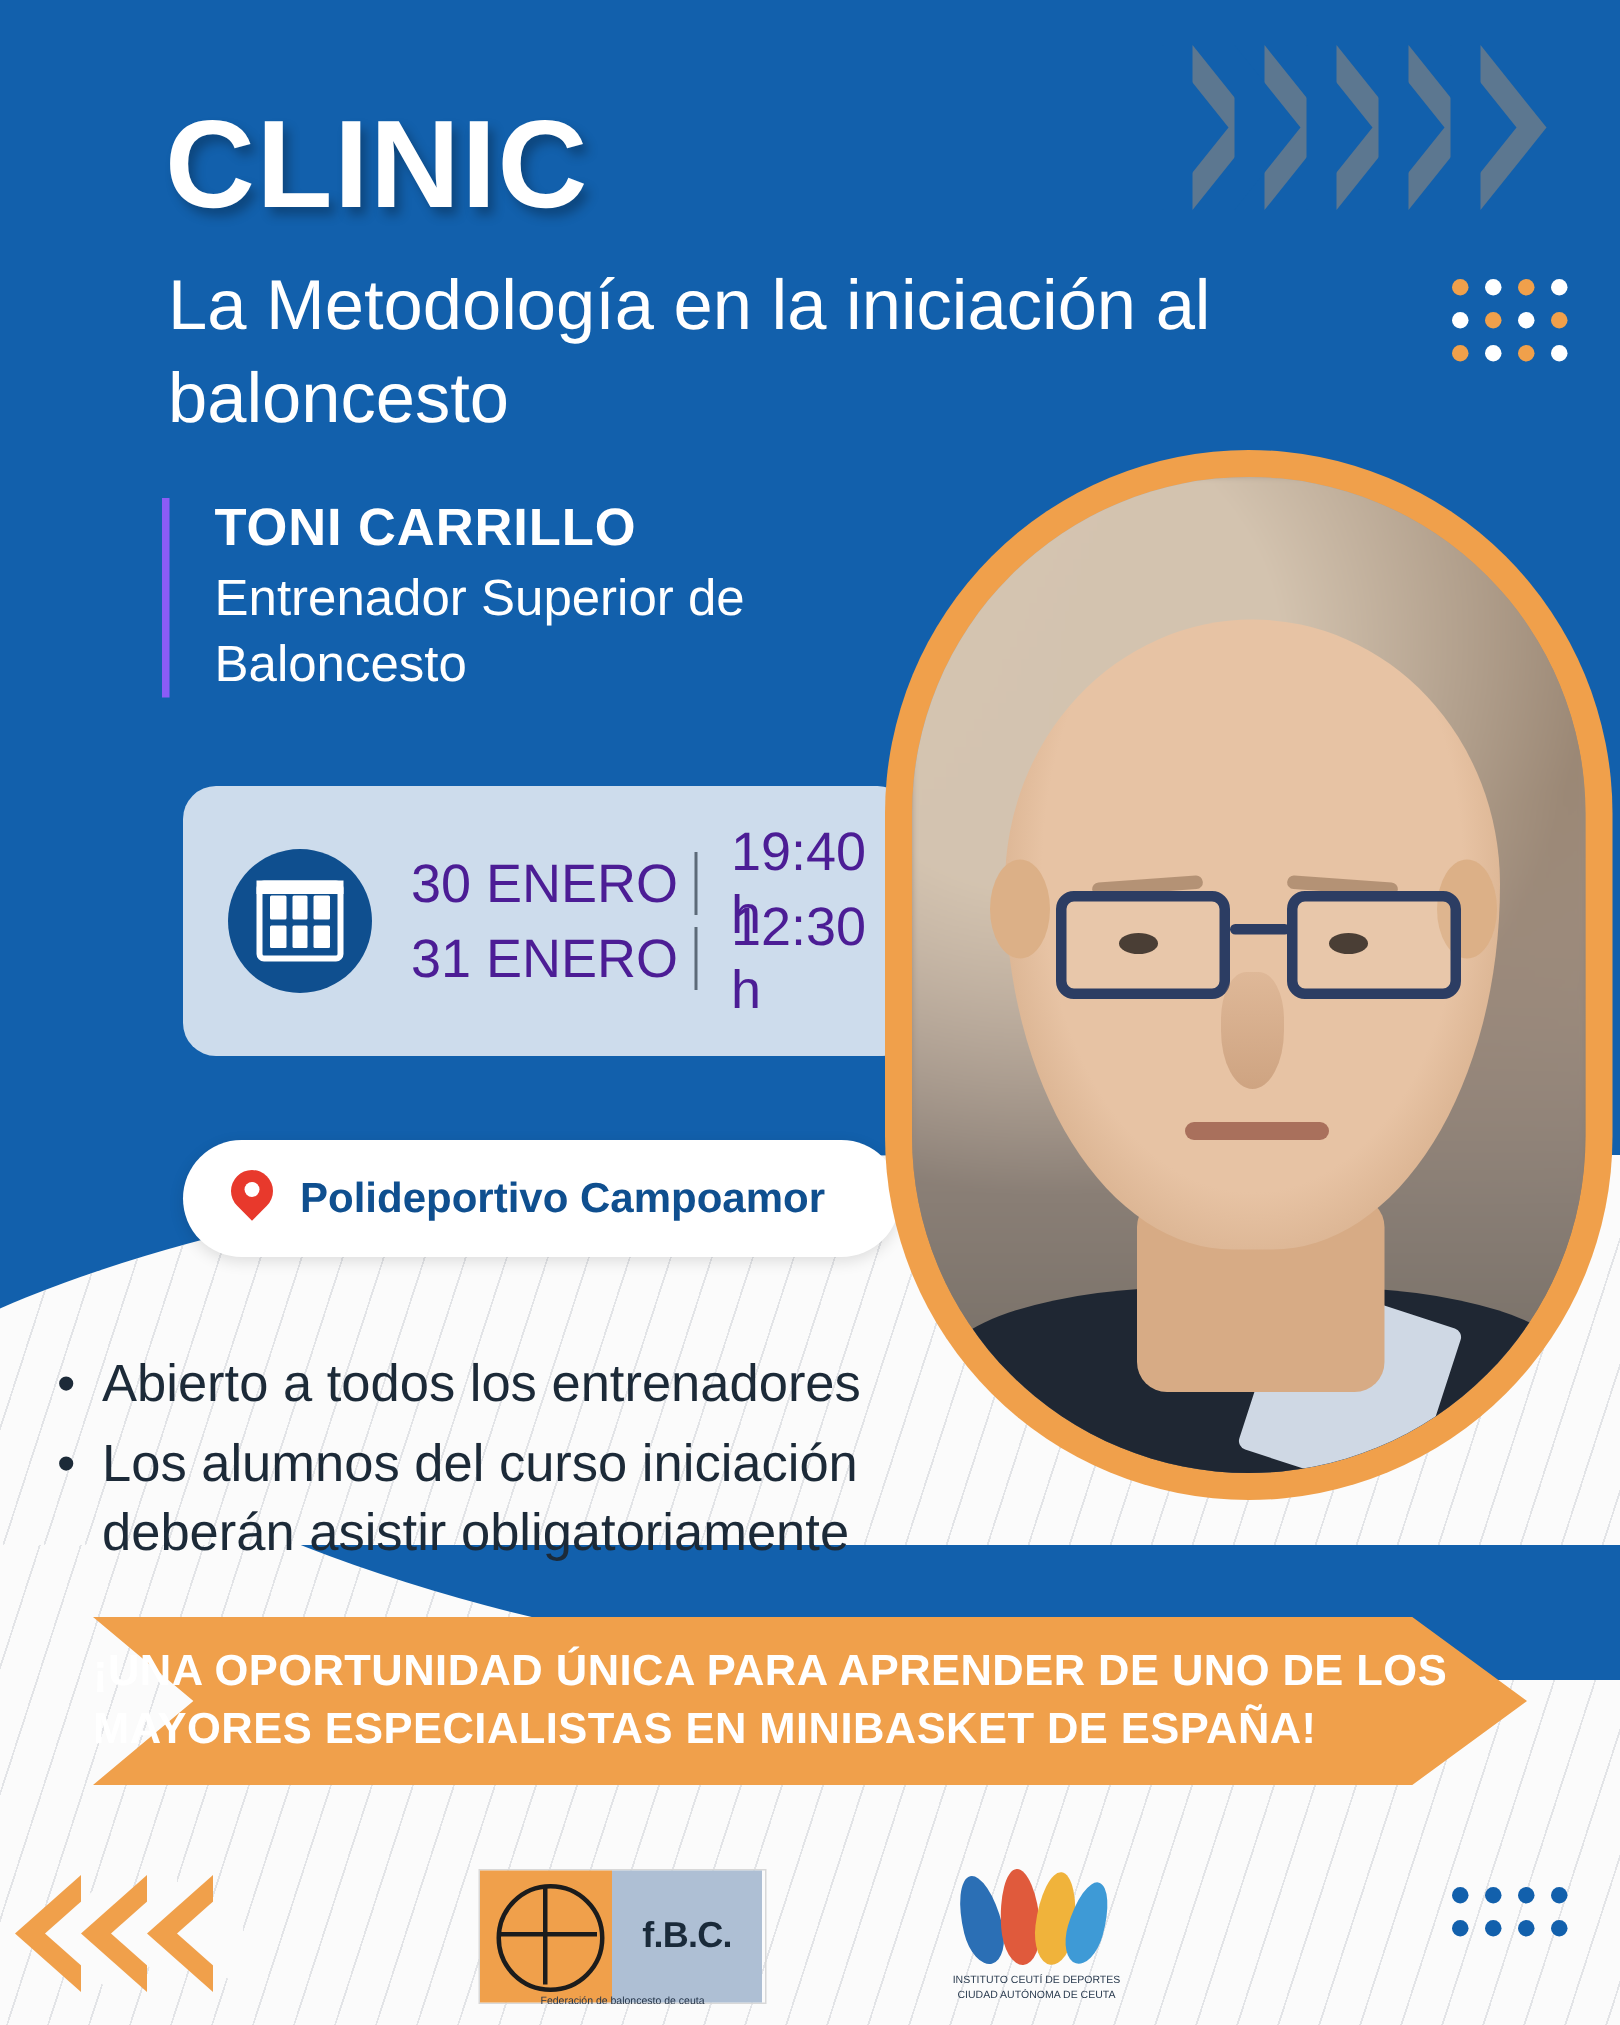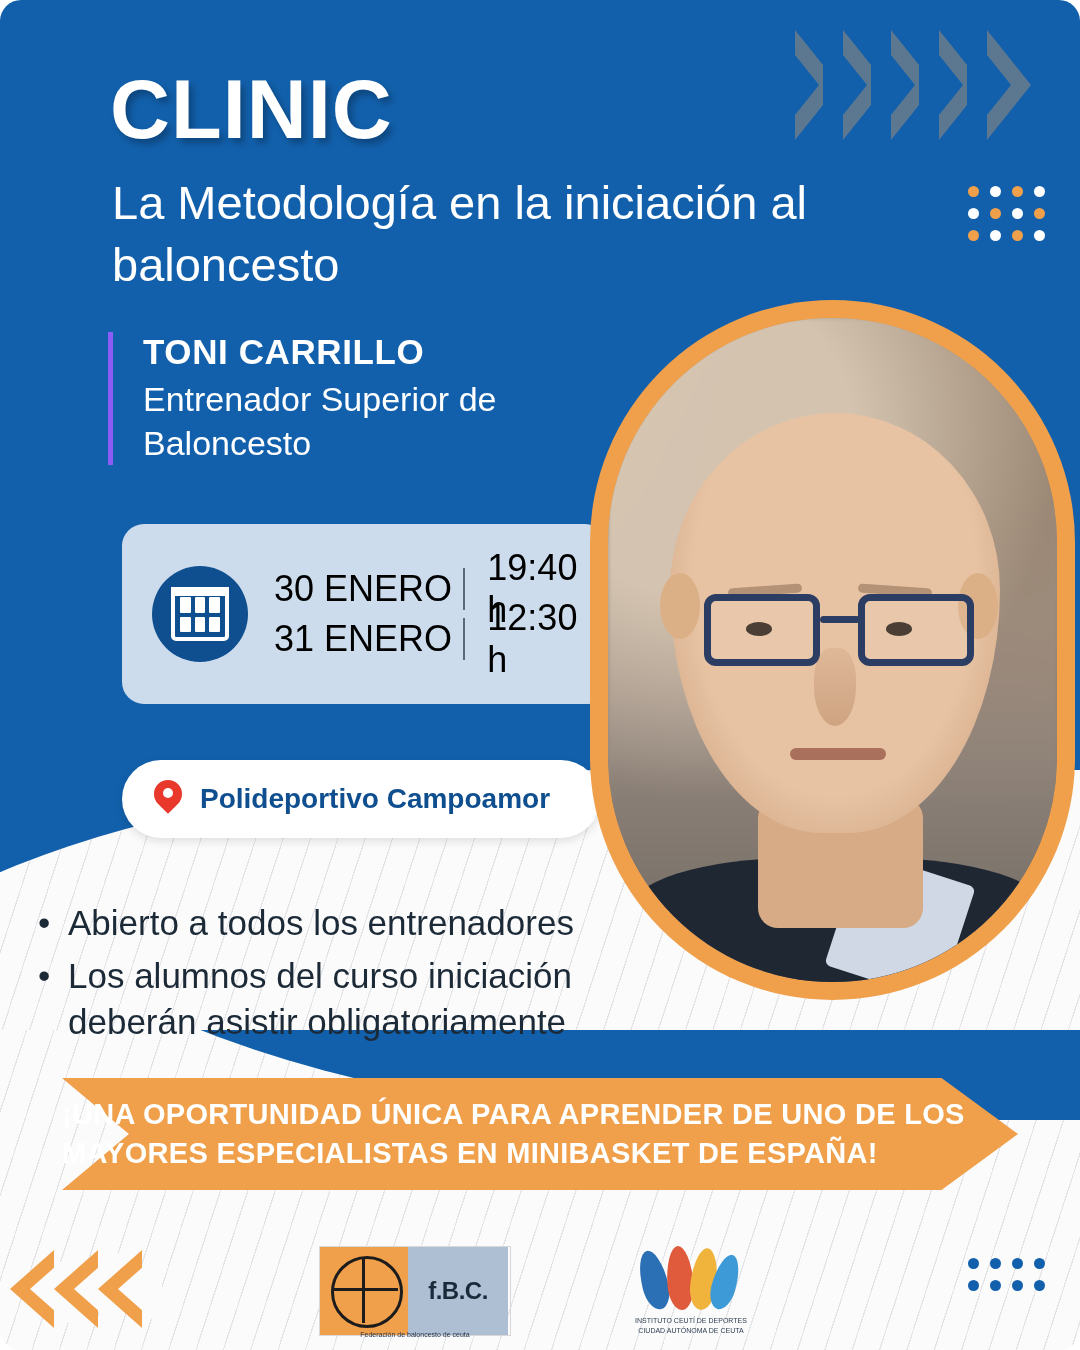--- a/index.html
+++ b/index.html
@@ -9,21 +9,20 @@
   }
   body {
     font-family: "Liberation Sans", sans-serif;
   }
   #poster {
     position: relative;
     width: 1080px;
     height: 1350px;
     overflow: hidden;
     background: #ffffff;
-    border-radius: 21px;
   }
 
   
   .blue-bg {
     position: absolute;
     left: 0;
     top: 0;
     width: 1080px;
     height: 905px;
     background: #1260ac;
@@ -273,21 +272,21 @@
     position: absolute;
     left: 152px;
     top: 40px;
     color: #1a2b3c;
   }
   .date-row {
     display: flex;
     align-items: center;
     height: 50px;
     font-size: 36px;
-    color: #000000;
+    color: #4c1d95;
   }
   .date-day { width: 190px; }
   .date-sep {
     width: 2px;
     height: 42px;
     background: #5c6a78;
     margin: 0 22px 0 0;
   }
   .date-time { }
 

